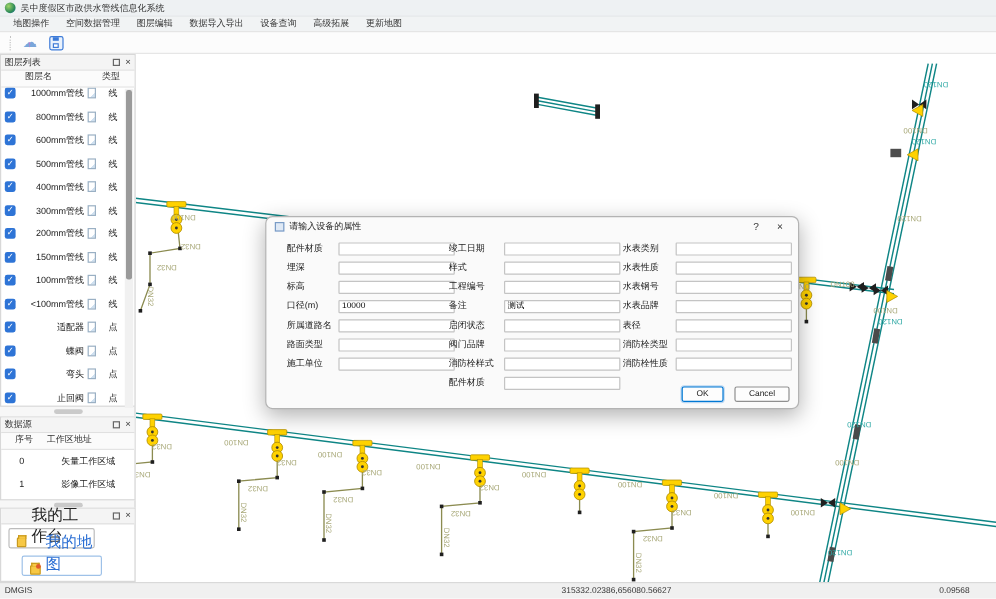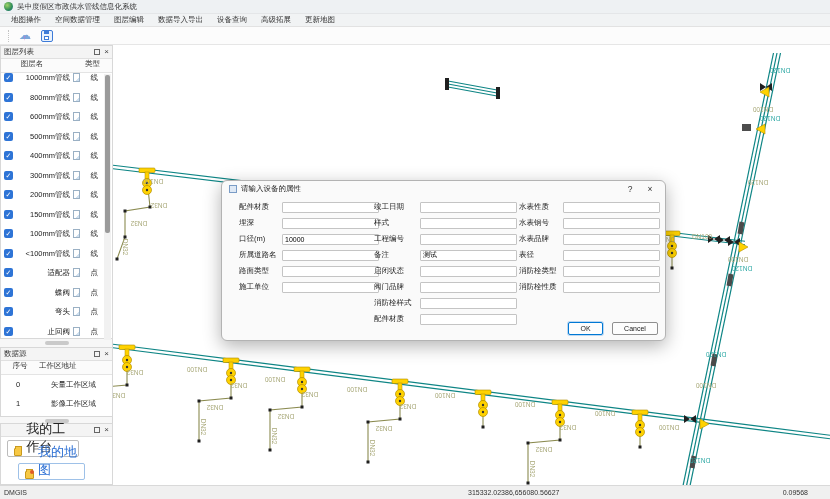--- a/index.html
+++ b/index.html
@@ -452,20 +452,24 @@
   <div class="dlg-col c0" id="dlg-col-0">
       <div class="dlg-row">
         <span class="dlbl">配件材质</span>
         <input type="text" style="">
       </div>
       <div class="dlg-row">
         <span class="dlbl">埋深</span>
         <input type="text" style="">
       </div>
       <div class="dlg-row">
+        <span class="dlbl">标高</span>
+        <input type="text" style="">
+      </div>
+      <div class="dlg-row">
         <span class="dlbl">口径(m)</span>
         <input type="text" value="10000" style="">
       </div>
       <div class="dlg-row">
         <span class="dlbl">所属道路名</span>
         <input type="text" style="">
       </div>
       <div class="dlg-row">
         <span class="dlbl">路面类型</span>
         <input type="text" style="">
@@ -503,20 +507,24 @@
       <div class="dlg-row">
         <span class="dlbl">消防栓样式</span>
         <input type="text" style="">
       </div>
       <div class="dlg-row">
         <span class="dlbl">配件材质</span>
         <input type="text" style="">
       </div>
     </div>
   <div class="dlg-col c2" id="dlg-col-2">
+      <div class="dlg-row">
+        <span class="dlbl">水表类别</span>
+        <input type="text" style="">
+      </div>
       <div class="dlg-row">
         <span class="dlbl">水表性质</span>
         <input type="text" style="">
       </div>
       <div class="dlg-row">
         <span class="dlbl">水表钢号</span>
         <input type="text" style="">
       </div>
       <div class="dlg-row">
         <span class="dlbl">水表品牌</span>

